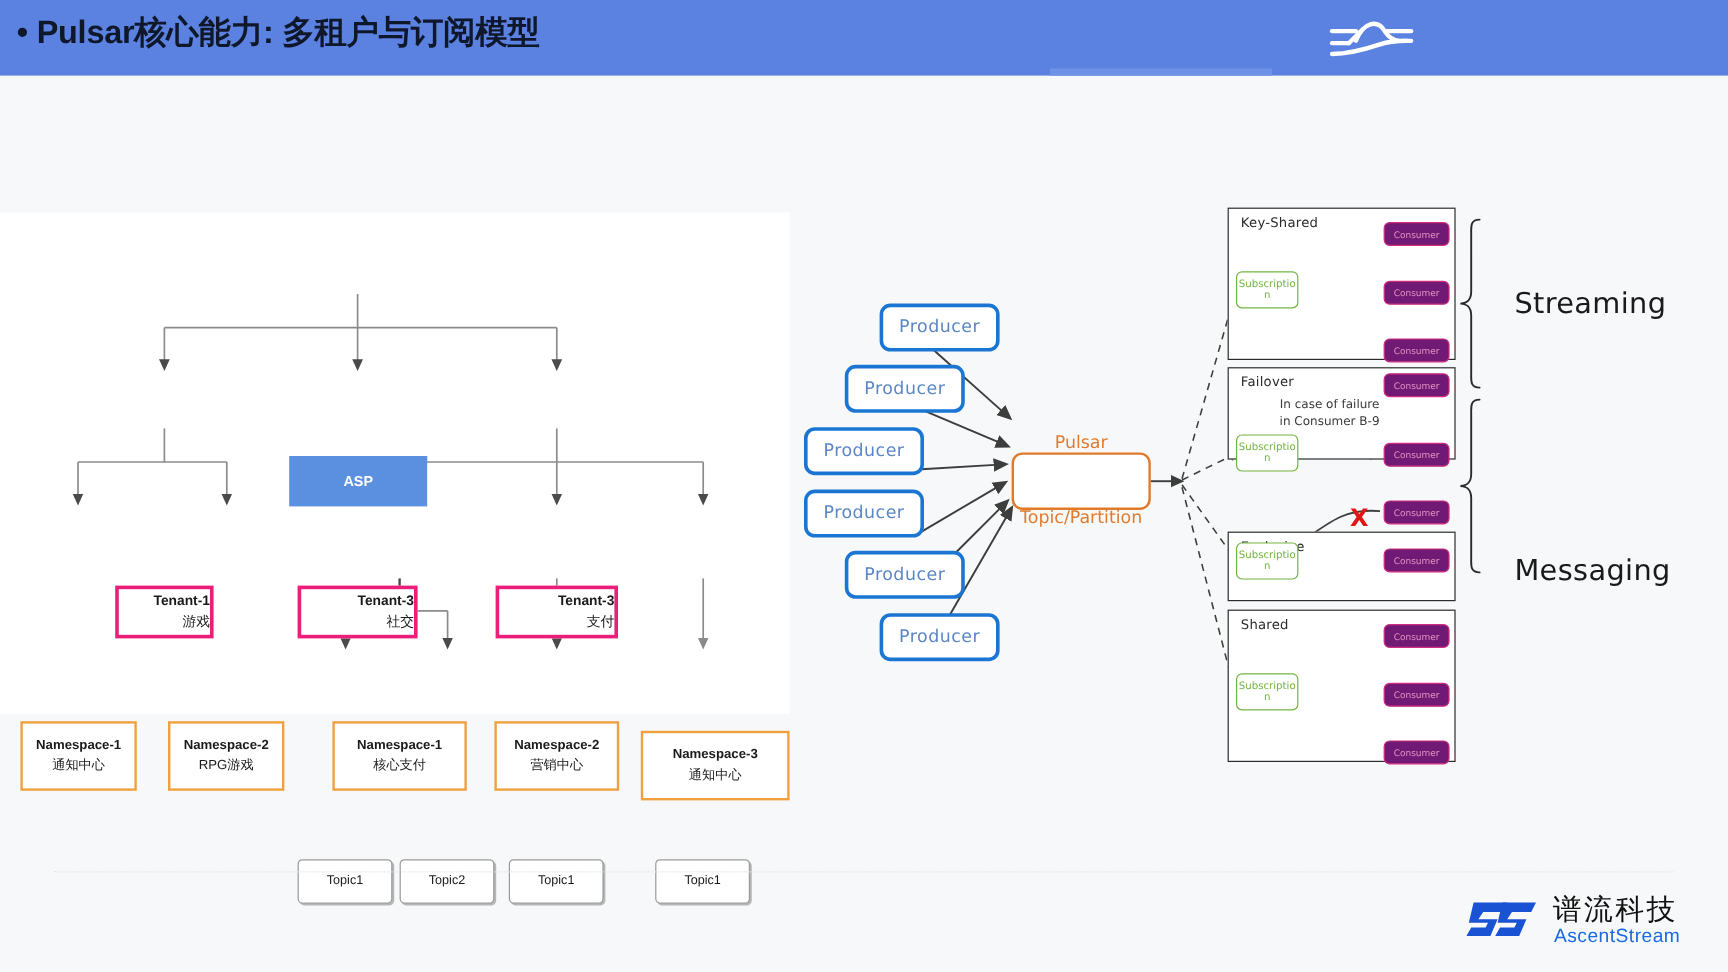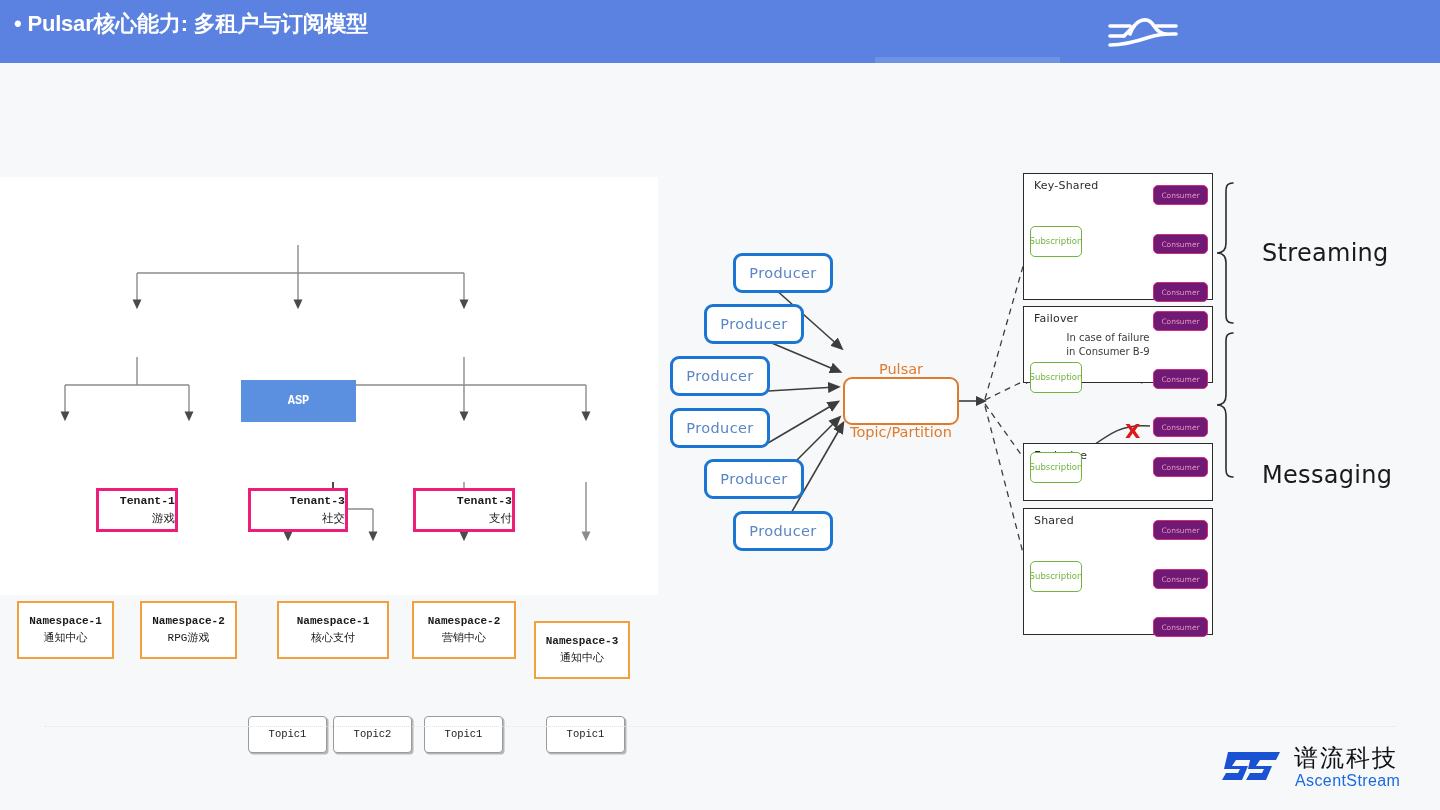--- a/index.html
+++ b/index.html
@@ -14,37 +14,37 @@
   .header{
     position:absolute;left:0;top:0;width:1440px;height:63px;
     background:#5b82e0;
   }
   .header .accent-strip{
     position:absolute;left:875px;top:57px;width:185px;height:6px;
     background:#6e92e6;
   }
   .title{
     position:absolute;left:14px;top:9px;
-    color:#ffffff;font-size:22px;font-weight:bold;
+    color:#0f172a;font-size:27px;font-weight:bold;
     letter-spacing:-0.2px;white-space:nowrap;
   }
   .pulsar-logo{
     position:absolute;left:1104px;top:12px;width:82px;height:40px;
   }
 
   
   .left-panel{
     position:absolute;left:0;top:177px;width:658px;height:418px;
     background:#ffffff;
   }
   .node{
     position:absolute;box-sizing:border-box;
     display:flex;flex-direction:column;align-items:center;justify-content:center;
     text-align:center;line-height:1.25;
-    font-family:Liberation Mono, monospace;
+    font-family:Liberation Sans, sans-serif;
   }
   .node-asp{
     background:#5b8fe0;border:none;color:#ffffff;
     font-weight:bold;font-size:12px;
   }
   .node-tenant{
     background:#ffffff;border:3px solid #ec1e79;color:#1a1a1a;
     font-size:11.5px;
     align-items:flex-end;
   }
@@ -90,21 +90,21 @@
     font-family:"DejaVu Sans",sans-serif;letter-spacing:.2px;
   }
   .failnote{
     position:absolute;font-size:10px;color:#3a3a3a;line-height:1.35;
     text-align:center;font-family:"DejaVu Sans",sans-serif;
   }
   .subscription{
     position:absolute;box-sizing:border-box;
     border:1.6px solid #72b340;border-radius:5px;background:#ffffff;
     color:#72b340;font-size:8.5px;line-height:1.05;text-align:center;
-    display:flex;flex-direction:row;align-items:center;justify-content:center;
+    display:flex;flex-direction:column;align-items:center;justify-content:center;
     font-family:"DejaVu Sans",sans-serif;
   }
   .consumer{
     position:absolute;box-sizing:border-box;
     border:1.6px solid #d12c7e;border-radius:5px;background:#701a75;
     color:#e295bd;font-size:7.5px;
     display:flex;align-items:center;justify-content:center;
     font-family:"DejaVu Sans",sans-serif;
   }
   .brace-label{
@@ -218,21 +218,21 @@
     <span class="node-line2">RPG游戏</span>
   </div>
   <div class="node node-ns" style="left:277px;top:424px;width:112px;height:58px;">
     <span class="node-line1">Namespace-1</span>
     <span class="node-line2">核心支付</span>
   </div>
   <div class="node node-ns" style="left:412px;top:424px;width:104px;height:58px;">
     <span class="node-line1">Namespace-2</span>
     <span class="node-line2">营销中心</span>
   </div>
-  <div class="node node-ns" style="left:534px;top:444px;width:96px;height:58px;">
+  <div class="node node-ns" style="left:534px;top:432px;width:124px;height:58px;">
     <span class="node-line1">Namespace-3</span>
     <span class="node-line2">通知中心</span>
   </div>
 
   <div class="node node-topic" style="left:248px;top:539px;width:79px;height:37px;">
     <span>Topic1</span>
   </div>
   <div class="node node-topic" style="left:333px;top:539px;width:79px;height:37px;">
     <span>Topic2</span>
   </div>

